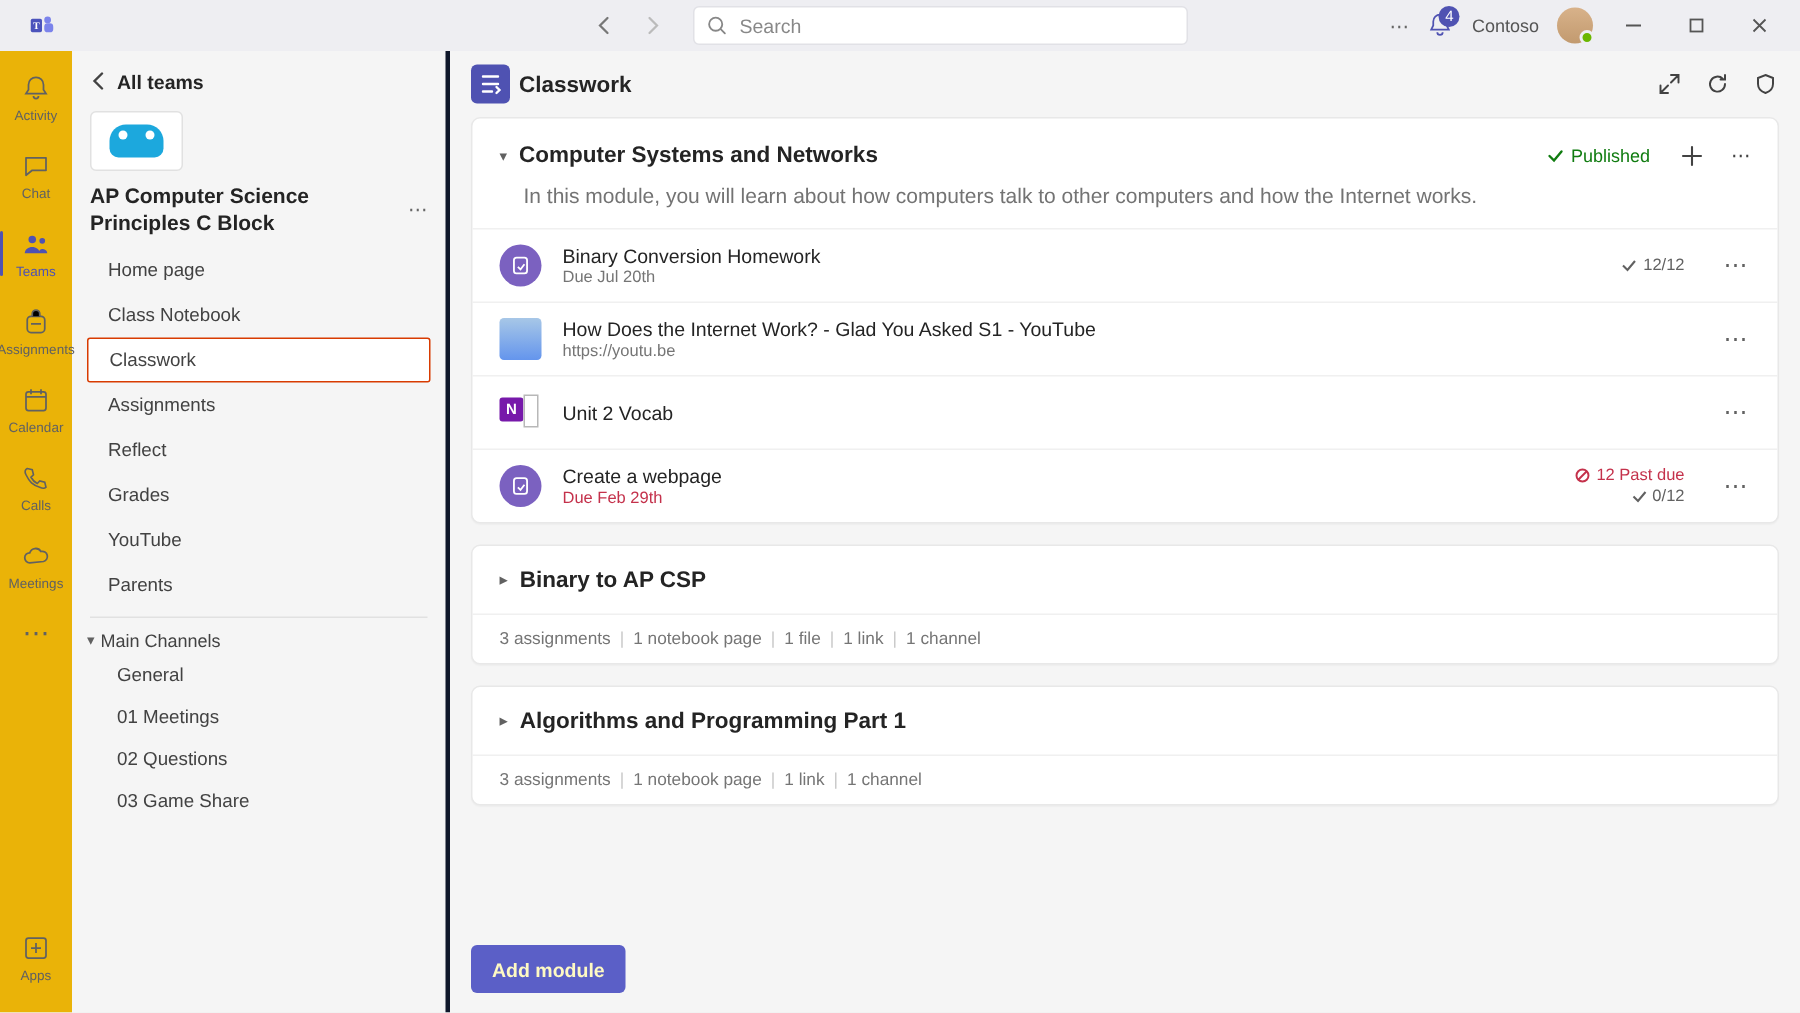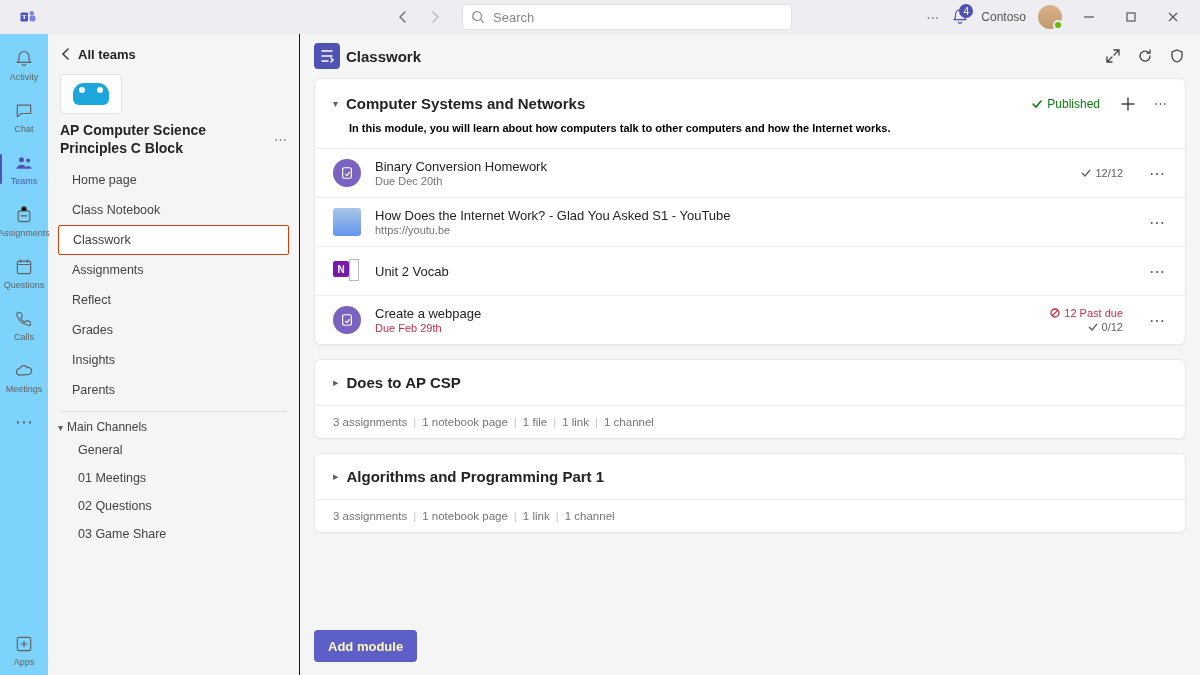--- a/index.html
+++ b/index.html
@@ -17,30 +17,30 @@
   .bell-wrap{position:relative;}
   .bell-badge{position:absolute; top:-4px; right:-4px; background:#4f52b2; color:#fff; font-size:10px; width:14px; height:14px; border-radius:50%; display:flex; align-items:center; justify-content:center;}
   .org-label{font-size:12px; color:#555;}
   .avatar{width:24px;height:24px;border-radius:50%;background:linear-gradient(#d8b28a,#c29a6f);position:relative;}
   .presence{position:absolute;bottom:-1px;right:-1px;width:10px;height:10px;border-radius:50%;background:#6bb700;border:2px solid #eeeef2;}
   .win-btn{width:30px;height:26px;display:flex;align-items:center;justify-content:center;color:#555;}
 
   .body { flex:1; display:flex; min-height:0;}
 
   
-  .rail{width:48px;background:#7dd3fc;display:flex;flex-direction:column;align-items:center;padding-top:6px;gap:2px;}
+  .rail{width:48px;background:#eab308;display:flex;flex-direction:column;align-items:center;padding-top:6px;gap:2px;}
   .rail-item{width:48px;height:50px;display:flex;flex-direction:column;align-items:center;justify-content:center;gap:2px;color:#616161;font-size:9px;position:relative;}
   .rail-item.active{color:#4f52b2;}
   .rail-item.active::before{content:"";position:absolute;left:0;top:10px;width:2px;height:30px;background:#4f52b2;border-radius:2px;}
   .rail-icon{width:22px;height:22px;display:flex;align-items:center;justify-content:center;}
   .rail-more{margin-top:2px;font-size:18px;color:#616161;height:32px;display:flex;align-items:center;}
-  .rail-bottom{margin-top:auto;}
+  .rail-bottom{margin-top:auto;margin-bottom:12px;}
 
   
-  .panel{width:252px;background:#f5f5f5;border-right:1px solid #0f172a;display:flex;flex-direction:column;}
+  .panel{width:252px;background:#f5f5f5;border-right:3px solid #0f172a;display:flex;flex-direction:column;}
   .back-row{height:40px;display:flex;align-items:center;padding:0 12px;gap:6px;font-size:13px;font-weight:600;color:#242424;}
   .team-img{margin:0 12px 8px;width:62px;height:40px;border-radius:4px;background:#fff;border:1px solid #e1e1e1;display:flex;align-items:center;justify-content:center;}
   .controller{width:36px;height:22px;border-radius:11px 11px 6px 6px;background:#1ca8dd;position:relative;}
   .controller::before,.controller::after{content:"";position:absolute;top:4px;width:6px;height:6px;border-radius:50%;background:#fff;}
   .controller::before{left:6px;} .controller::after{right:6px;}
   .team-title-row{display:flex;align-items:center;padding:0 12px 8px;gap:6px;}
   .team-title{font-size:14px;font-weight:700;flex:1;line-height:1.25;}
   .nav-list{display:flex;flex-direction:column;}
   .nav-item{height:30px;display:flex;align-items:center;padding-left:24px;font-size:12.5px;color:#424242;}
   .nav-item.selected{background:#fff;border:1px solid #d83b01;margin:0 10px;padding-left:14px;border-radius:2px;}
@@ -56,21 +56,21 @@
   .page-title{font-size:15px;font-weight:600;}
   .head-actions{margin-left:auto;display:flex;gap:14px;color:#424242;}
   .head-actions .ic{width:18px;height:18px;display:flex;align-items:center;justify-content:center;}
 
   .content{flex:1;overflow:auto;padding:0 14px 0;}
   .module{background:#fff;border:1px solid #e8e8e8;border-radius:6px;margin-bottom:14px;box-shadow:0 1px 1px rgba(0,0,0,0.03);}
   .mod-head{display:flex;align-items:center;padding:16px 18px 6px;gap:8px;}
   .mod-title{font-size:15px;font-weight:700;flex:1;}
   .pub{color:#107c10;font-size:12px;display:flex;align-items:center;gap:4px;}
   .mod-head-actions{display:flex;align-items:center;gap:18px;color:#424242;margin-left:12px;}
-  .mod-desc{padding:4px 34px 14px;font-size:11px;color:#000000;font-weight:bold;}
+  .mod-desc{padding:4px 34px 14px;font-size:14px;color:#737373;}
   .res-row{display:flex;align-items:center;padding:10px 18px;border-top:1px solid #f0f0f0;gap:14px;}
   .res-ico{width:28px;height:28px;border-radius:50%;display:flex;align-items:center;justify-content:center;flex-shrink:0;}
   .res-ico.purple{background:#7b61c0;color:#fff;}
   .res-ico.thumb{border-radius:3px;background:linear-gradient(#a7c7e7,#6495ed);}
   .res-ico.onenote{border-radius:3px;background:#fff;position:relative;}
   .on-badge{position:absolute;left:0;top:4px;width:16px;height:16px;background:#7719aa;color:#fff;font-size:10px;font-weight:700;display:flex;align-items:center;justify-content:center;border-radius:2px;}
   .on-pages{position:absolute;right:2px;top:2px;width:10px;height:22px;border:1px solid #b8b8b8;background:#fff;}
   .res-body{flex:1;min-width:0;}
   .res-title{font-size:13px;color:#242424;}
   .res-sub{font-size:11px;color:#757575;margin-top:1px;}
@@ -193,21 +193,21 @@
           </span>
         <span>Assignments</span>
       </div>
       <div class="rail-item">
         <span class="rail-icon">
             <svg width="20" height="20" viewBox="0 0 24 24">
               <rect x="4" y="5" width="16" height="15" rx="2" stroke="currentColor" stroke-width="1.4" fill="none"></rect>
               <path d="M4 9h16M8 3v4M16 3v4" stroke="currentColor" stroke-width="1.4"></path>
             </svg>
           </span>
-        <span>Questions</span>
+        <span>Calendar</span>
       </div>
       <div class="rail-item">
         <span class="rail-icon">
             <svg width="20" height="20" viewBox="0 0 24 24">
               <path d="M5 4l4 1 1 4-2 2a12 12 0 0 0 5 5l2-2 4 1 1 4c-1 1-3 1-5 0C9 17 7 15 4 9c-1-2-1-4 1-5z" stroke="currentColor" stroke-width="1.3" fill="none"></path>
             </svg>
           </span>
         <span>Calls</span>
       </div>
       <div class="rail-item">
@@ -257,21 +257,21 @@
         <div class="nav-item">
             <span>Assignments</span>
           </div>
         <div class="nav-item">
             <span>Reflect</span>
           </div>
         <div class="nav-item">
             <span>Grades</span>
           </div>
         <div class="nav-item">
-            <span>Insights</span>
+            <span>YouTube</span>
           </div>
         <div class="nav-item">
             <span>Parents</span>
           </div>
       </div>
       <div class="hr"></div>
       <div class="section-header">
         <span class="chev">▾</span>
         <span>Main Channels</span>
       </div>
@@ -342,21 +342,21 @@
 
           <div class="res-row">
             <div class="res-ico purple">
                 <svg width="14" height="14" viewBox="0 0 16 16">
                   <rect x="3" y="2" width="10" height="12" rx="2" stroke="#fff" stroke-width="1.4" fill="none"></rect>
                   <path d="M6 9l2 2 3-4" stroke="#fff" stroke-width="1.4" fill="none"></path>
                 </svg>
               </div>
             <div class="res-body">
               <div class="res-title">Binary Conversion Homework</div>
-              <div class="res-sub">Due Dec 20th</div>
+              <div class="res-sub">Due Jul 20th</div>
             </div>
             <div class="res-right">
               <div style="display:flex;align-items:center;gap:4px;">
                   <svg width="10" height="10" viewBox="0 0 10 10">
                     <path d="M1 5l3 3 5-6" stroke="#616161" stroke-width="1.4" fill="none"></path>
                   </svg>
                   <span>12/12</span>
                 </div>
             </div>
             <div class="row-more">⋯</div>
@@ -408,21 +408,21 @@
                   <span>0/12</span>
                 </div>
             </div>
             <div class="row-more">⋯</div>
           </div>
         </div>
 
         <div class="mod-collapsed">
           <div class="mc-head">
             <span class="mc-pointer">▸</span>
-            <div class="mc-title">Does to AP CSP</div>
+            <div class="mc-title">Binary to AP CSP</div>
           </div>
           <div class="mc-foot">
             <span>3 assignments</span><span class="sep">|</span><span>1 notebook page</span><span class="sep">|</span><span>1 file</span><span class="sep">|</span><span>1 link</span><span class="sep">|</span><span>1 channel</span>
           </div>
         </div>
 
         <div class="mod-collapsed">
           <div class="mc-head">
             <span class="mc-pointer">▸</span>
             <div class="mc-title">Algorithms and Programming Part 1</div>

